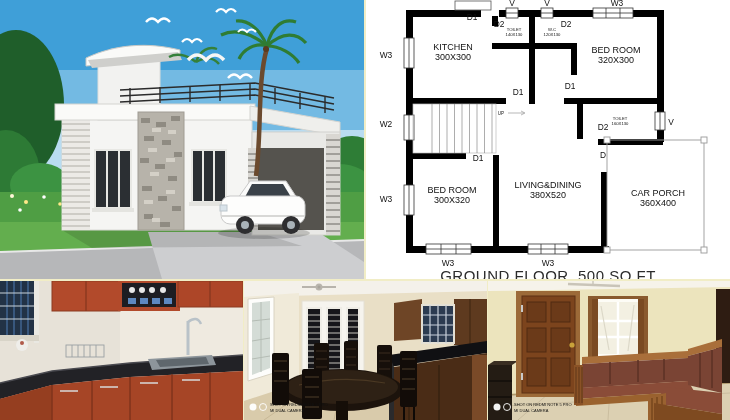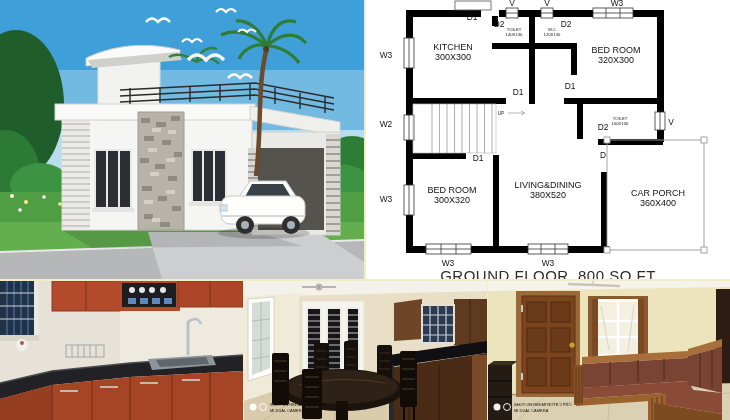--- a/index.html
+++ b/index.html
@@ -255,21 +255,21 @@
           <text x="237" y="130" font-size="8.4" text-anchor="middle" class="plan-text">D2</text>
           <text x="305" y="125" font-size="8.4" text-anchor="middle" class="plan-text">V</text>
           <text x="112" y="161" font-size="8.4" text-anchor="middle" class="plan-text">D1</text>
           <text x="237" y="158" font-size="8.4" text-anchor="middle" class="plan-text">D</text>
           <text x="20" y="202" font-size="8.4" text-anchor="middle" class="plan-text">W3</text>
           <text x="82" y="266" font-size="8.4" text-anchor="middle" class="plan-text">W3</text>
           <text x="182" y="266" font-size="8.4" text-anchor="middle" class="plan-text">W3</text>
           <text x="135" y="115" font-size="4.5" text-anchor="middle" class="plan-text">UP</text>
         </g>
     </svg>
-    <div id="plan-caption">GROUND FLOOR, 800 SQ FT</div>
+    <div id="plan-caption">GROUND FLOOR, 500 SQ FT</div>
   </div>
 
   <div class="panel" id="kitchen-panel">
     <svg viewBox="0 0 243 139" preserveAspectRatio="none">
       <rect x="0" y="0" width="243" height="139" fill="#e7e2d8"></rect>
       <rect x="120" y="0" width="123" height="100" fill="#efeae0"></rect>
       <g>
         <rect x="0" y="0" width="34" height="54" fill="#223246"></rect>
         <path d="M7 0v54M14 0v54M21 0v54M28 0v54" stroke="#3f618c" stroke-width="1.6"></path>
         <path d="M0 12h34M0 25h34M0 38h34" stroke="#c8d2da" stroke-width="1"></path>

